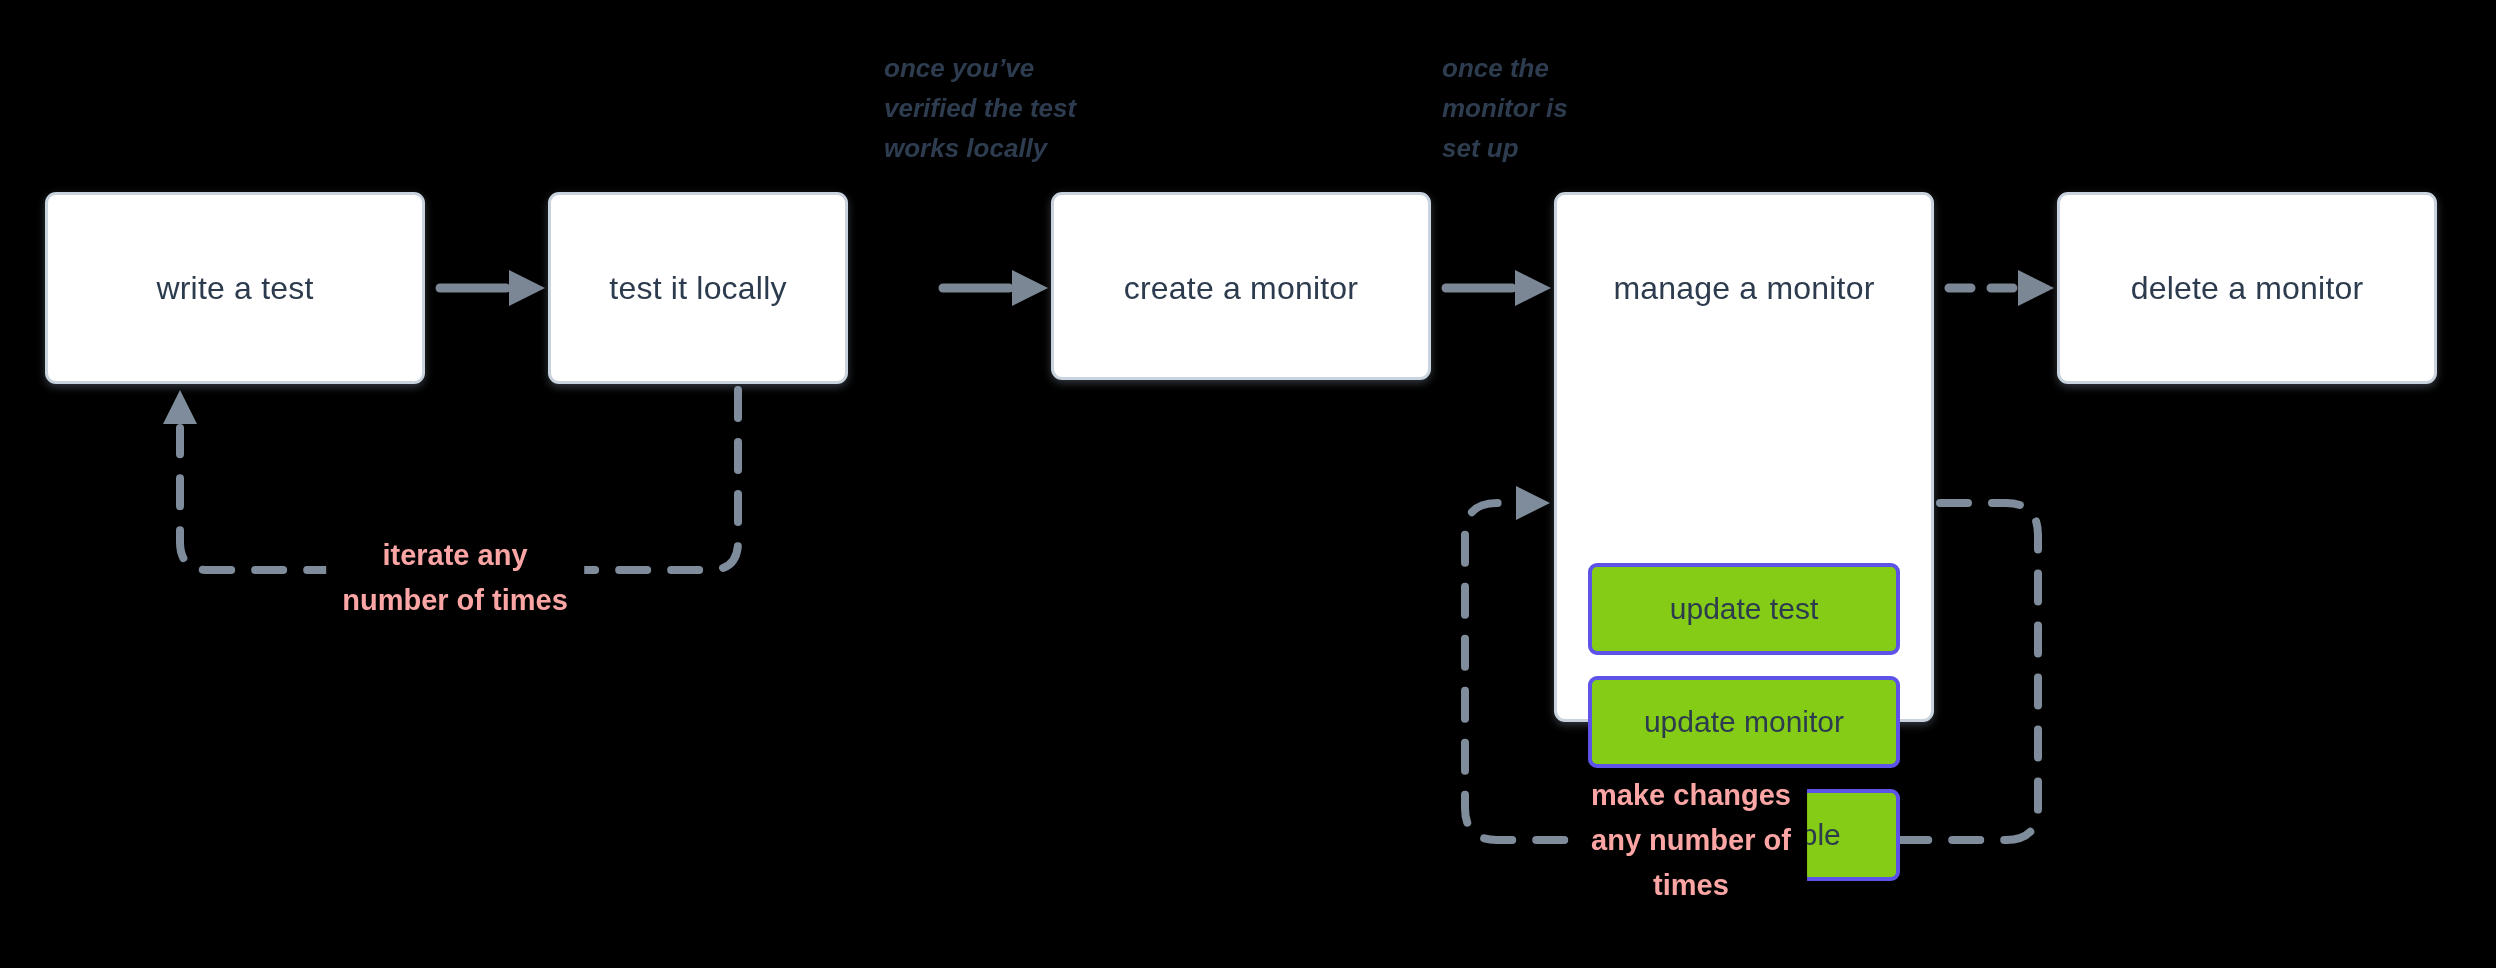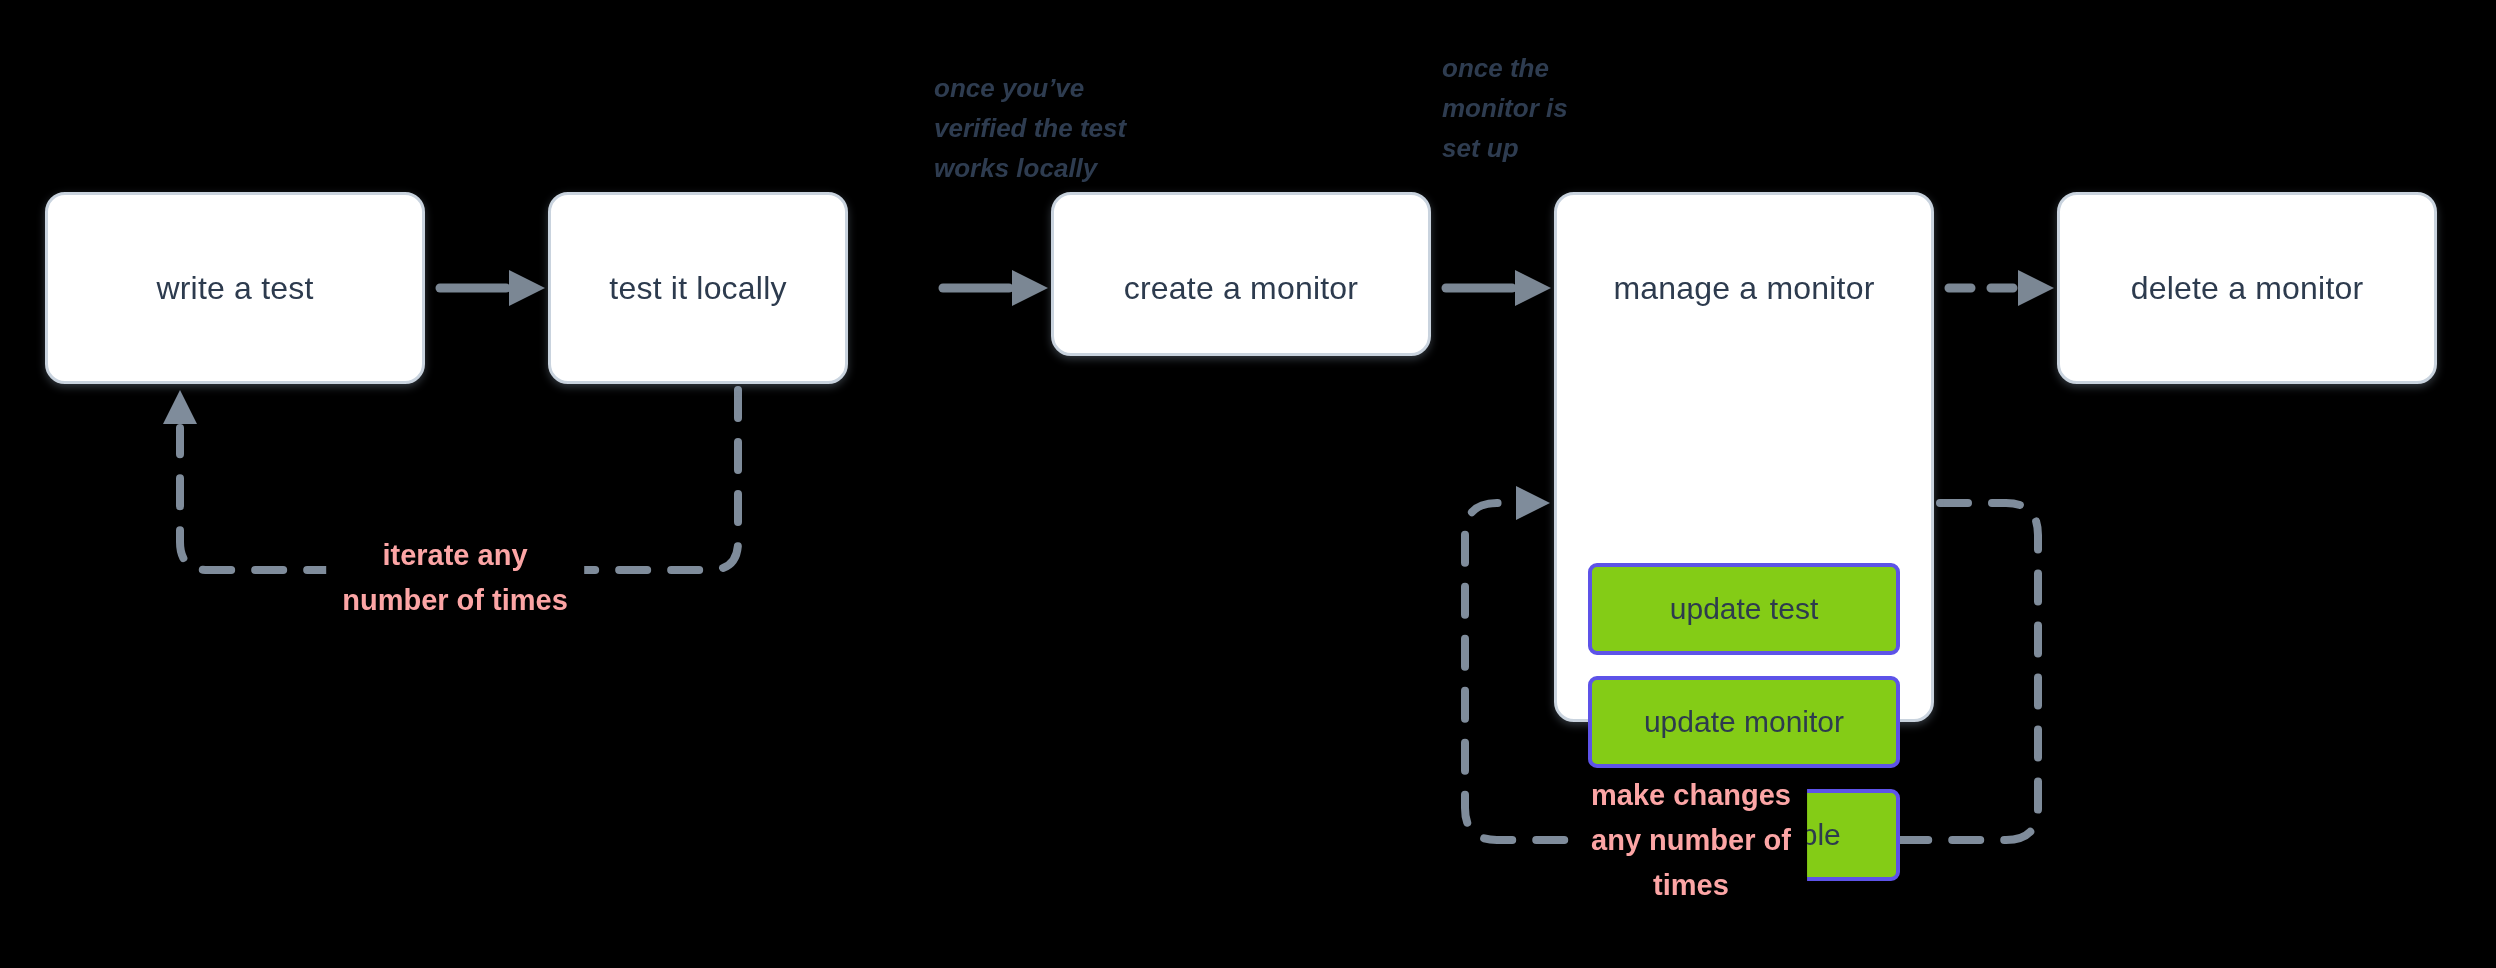--- a/index.html
+++ b/index.html
@@ -17,21 +17,21 @@
   }
   .wires {
     position: absolute;
     left: 0;
     top: 0;
   }
   .node {
     position: absolute;
     background: #ffffff;
     border: 3px solid #c9d3de;
-    border-radius: 20px;
+    border-radius: 11px;
     box-sizing: border-box;
     box-shadow: 0 3px 8px rgba(150, 165, 185, 0.35);
   }
   .node-label {
     position: absolute;
     left: 0;
     top: 0;
     width: 100%;
     height: 186px;
     display: flex;
@@ -106,42 +106,42 @@
   </svg>
 
   <div class="node" style="left:45px; top:192px; width:380px; height:192px;">
     <div class="node-label">write a test</div>
   </div>
 
   <div class="node" style="left:548px; top:192px; width:300px; height:192px;">
     <div class="node-label">test it locally</div>
   </div>
 
-  <div class="node" style="left:1051px; top:192px; width:380px; height:164px;">
+  <div class="node" style="left:1051px; top:192px; width:380px; height:188px;">
     <div class="node-label">create a monitor</div>
   </div>
 
   <div class="node" style="left:1554px; top:192px; width:380px; height:530px;">
     <div class="node-label">manage a monitor</div>
     <div class="sub-button" style="top:368px;">
       <span>update test</span>
     </div>
     <div class="sub-button" style="top:481px;">
       <span>update monitor</span>
     </div>
     <div class="sub-button" style="top:594px;">
       <span>disable/enable</span>
     </div>
   </div>
 
   <div class="node" style="left:2057px; top:192px; width:380px; height:192px;">
     <div class="node-label">delete a monitor</div>
   </div>
 
-  <div class="annotation" style="left:934px; top:48px;margin-top:20px;">
+  <div class="annotation" style="left:884px; top:48px;">
     <div>once you’ve</div>
     <div>verified the test</div>
     <div>works locally</div>
   </div>
 
   <div class="annotation" style="left:1442px; top:48px;">
     <div>once the</div>
     <div>monitor is</div>
     <div>set up</div>
   </div>

